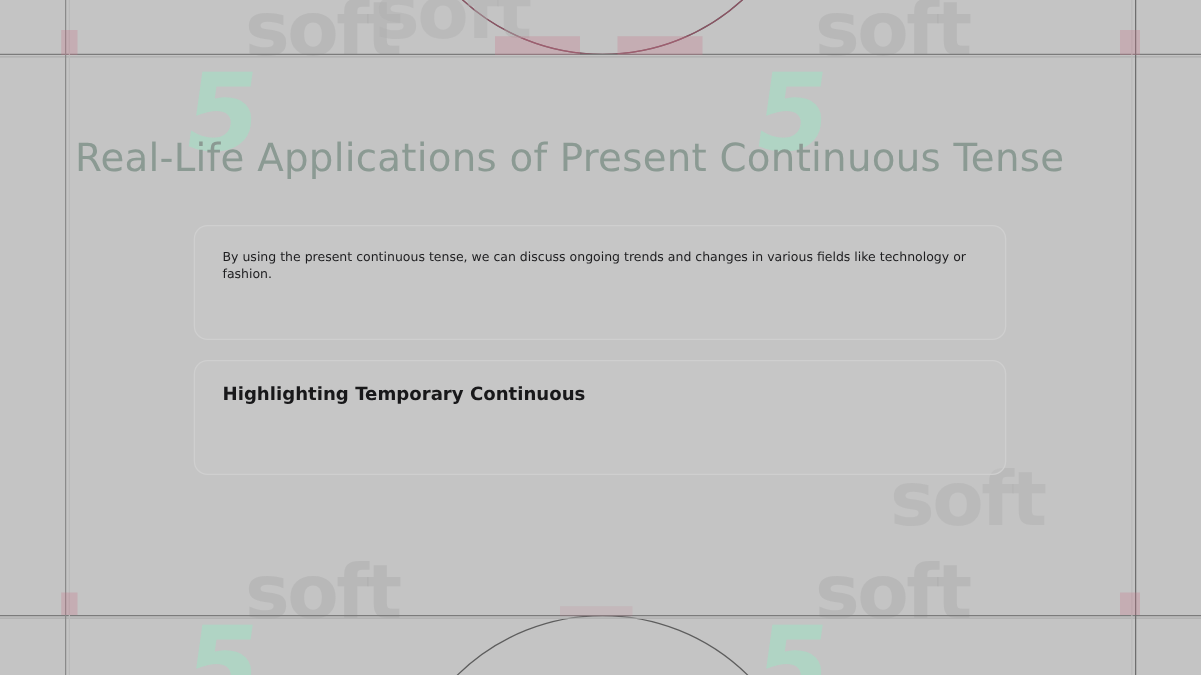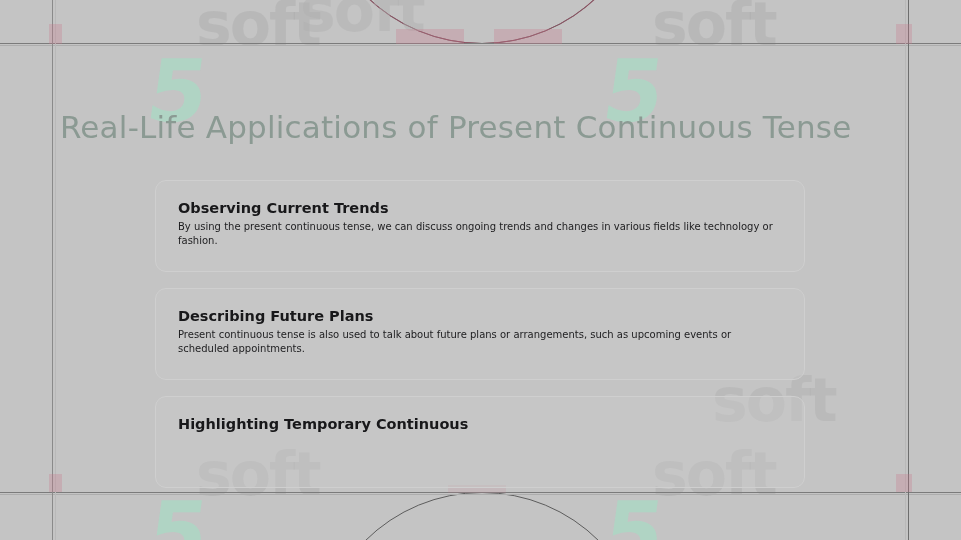--- a/index.html
+++ b/index.html
@@ -217,28 +217,23 @@
   <div class="tint br"></div>
   <div class="tint arc-l"></div>
   <div class="tint arc-r"></div>
   <div class="tint arc-bot"></div>
 
   <h1 class="title">Real-Life Applications of Present Continuous Tense</h1>
 
   <div class="cards">
 
     <div class="card">
-      <div class="card-title">Observing Current Trends</div>
       <div class="card-body">By using the present continuous tense, we can discuss ongoing trends and changes in various fields like technology or fashion.</div>
     </div>
 
-    <div class="card">
-      <div class="card-title">Describing Future Plans</div>
-      <div class="card-body">Present continuous tense is also used to talk about future plans or arrangements, such as upcoming events or scheduled appointments.</div>
-    </div>
 
     <div class="card">
       <div class="card-title">Highlighting Temporary Continuous</div>
     </div>
 
   </div>
 
 </div>
 
 </body></html>

